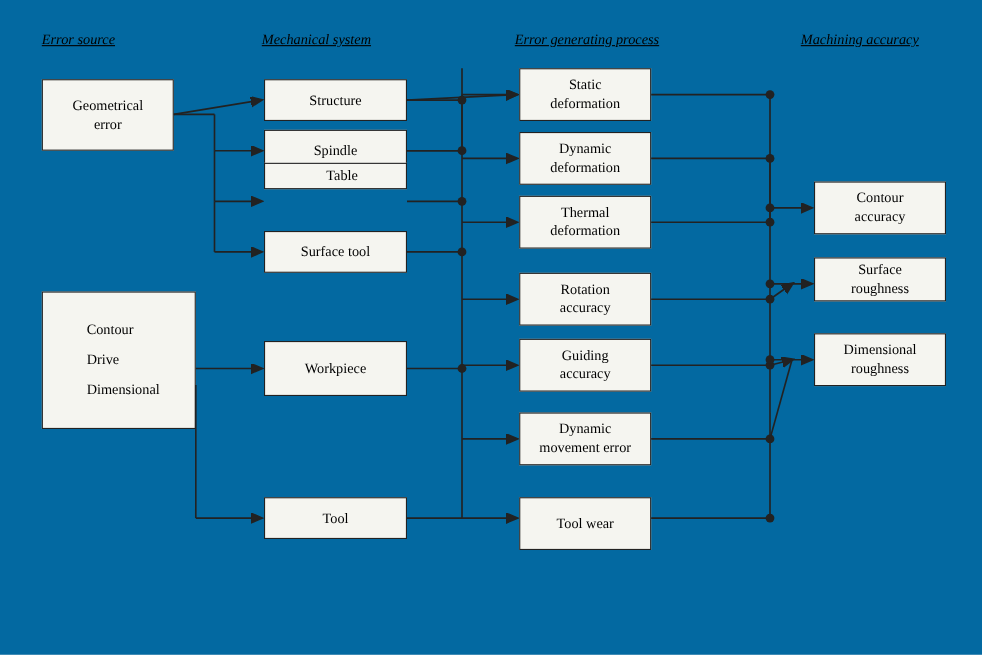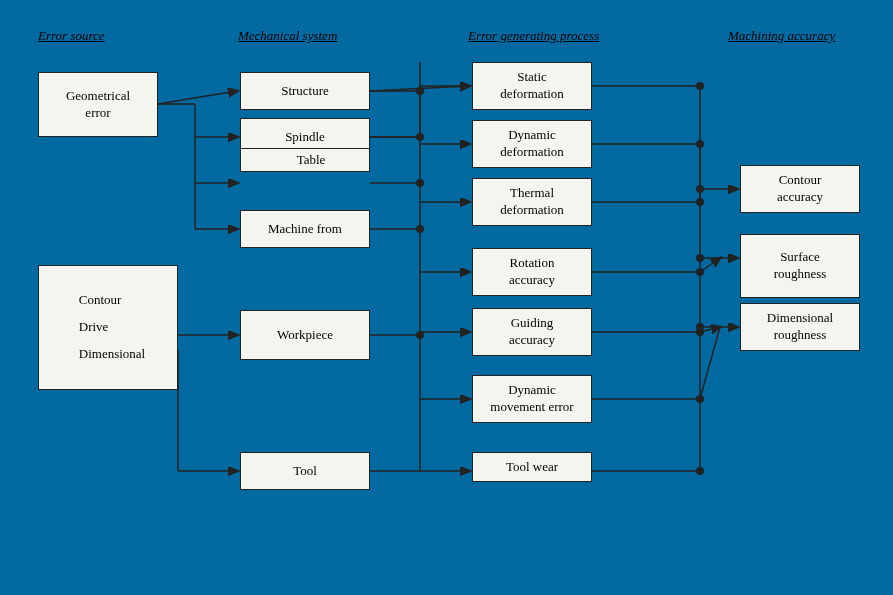--- a/index.html
+++ b/index.html
@@ -83,21 +83,21 @@
   <div class="box" style="left:240px; top:72px; width:130px; height:38px;">
     <span>Structure</span>
   </div>
   <div class="box" style="left:240px; top:118px; width:130px; height:38px;">
     <span>Spindle</span>
   </div>
   <div class="box" style="left:240px; top:148px; width:130px; height:24px;padding-left:12px;">
     <span>Table</span>
   </div>
   <div class="box" style="left:240px; top:210px; width:130px; height:38px;">
-    <span>Machine from</span>
+    <span>Surface tool</span>
   </div>
   <div class="box" style="left:240px; top:310px; width:130px; height:50px;">
     <span>Workpiece</span>
   </div>
   <div class="box" style="left:240px; top:452px; width:130px; height:38px;">
     <span>Tool</span>
   </div>
 
   <div class="box" style="left:472px; top:62px; width:120px; height:48px;">
     <span style="white-space:pre-line;">Static
@@ -116,29 +116,29 @@
 accuracy</span>
   </div>
   <div class="box" style="left:472px; top:308px; width:120px; height:48px;">
     <span style="white-space:pre-line;">Guiding
 accuracy</span>
   </div>
   <div class="box" style="left:472px; top:375px; width:120px; height:48px;">
     <span style="white-space:pre-line;">Dynamic
 movement error</span>
   </div>
-  <div class="box" style="left:472px; top:452px; width:120px; height:30px;">
+  <div class="box" style="left:472px; top:452px; width:120px; height:48px;">
     <span>Tool wear</span>
   </div>
 
   <div class="box" style="left:740px; top:165px; width:120px; height:48px;">
     <span style="white-space:pre-line;">Contour
 accuracy</span>
   </div>
-  <div class="box" style="left:740px; top:234px; width:120px; height:64px;">
+  <div class="box" style="left:740px; top:234px; width:120px; height:40px;">
     <span style="white-space:pre-line;">Surface
 roughness</span>
   </div>
   <div class="box" style="left:740px; top:303px; width:120px; height:48px;">
     <span style="white-space:pre-line;">Dimensional
 roughness</span>
   </div>
 
   <svg class="lines">
 

